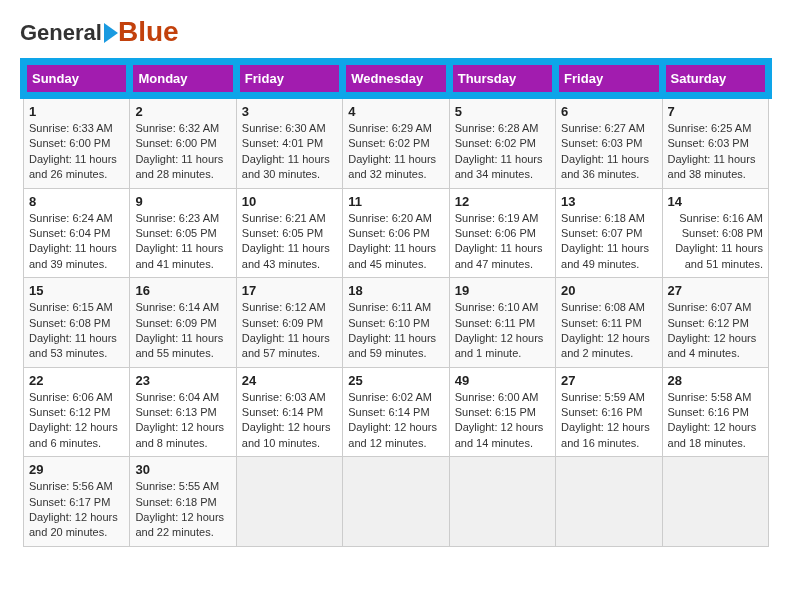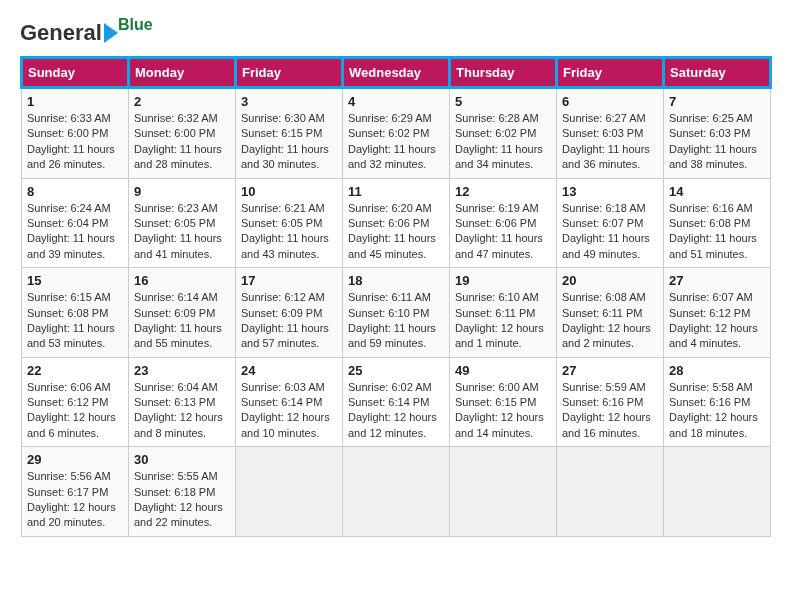--- a/index.html
+++ b/index.html
@@ -45,27 +45,27 @@
       font-size: 16px;
       font-weight: bold;
       color: #333;
     }
     table {
       width: 100%;
       border-collapse: collapse;
       font-size: 11px;
     }
     thead tr th {
-      background-color: #be185d;
+      background-color: #a21caf;
       color: #fff;
       text-align: left;
       padding: 6px 5px;
       font-size: 13px;
       font-weight: bold;
-      border: 3px solid #0ea5e9;
+      border: 7px solid #0ea5e9;
     }
     tbody tr td {
       border: 1px solid #ccc;
       vertical-align: top;
       padding: 5px;
       height: 80px;
       background: #fff;
     }
     tbody tr:nth-child(odd) td {
       background: #f9f9f9;
@@ -88,21 +88,21 @@
   </style>
 </head>
 <body>
 
 <div class="header-area">
   <div class="logo">
     <div class="logo-line">
       <span style="font-size:22px;font-weight:bold;color:#333;">General</span>
       <span class="logo-arrow"></span>
     </div>
-    <span style="font-size:16px;font-weight:bold;color:#15803d;margin-top:-4px;">Blue</span>
+    <span style="font-size:28px;font-weight:bold;color:#c2410c;margin-top:-4px;">Blue</span>
   </div>
   <div class="title-area">
     <h1></h1>
     <h2></h2>
   </div>
 </div>
 
 <table>
   <thead>
     <tr>
@@ -127,21 +127,21 @@
         <td>
           <span class="day-number">2</span>
           <div class="day-info" style="white-space: pre-line;">Sunrise: 6:32 AM
 Sunset: 6:00 PM
 Daylight: 11 hours
 and 28 minutes.</div>
         </td>
         <td>
           <span class="day-number">3</span>
           <div class="day-info" style="white-space: pre-line;">Sunrise: 6:30 AM
-Sunset: 6:15 PM
+Sunset: 4:01 PM
 Daylight: 11 hours
 and 30 minutes.</div>
         </td>
         <td>
           <span class="day-number">4</span>
           <div class="day-info" style="white-space: pre-line;">Sunrise: 6:29 AM
 Sunset: 6:02 PM
 Daylight: 11 hours
 and 32 minutes.</div>
         </td>
@@ -205,21 +205,21 @@
         </td>
         <td>
           <span class="day-number">13</span>
           <div class="day-info" style="white-space: pre-line;">Sunrise: 6:18 AM
 Sunset: 6:07 PM
 Daylight: 11 hours
 and 49 minutes.</div>
         </td>
         <td>
           <span class="day-number">14</span>
-          <div class="day-info" style="white-space: pre-line;">Sunrise: 6:16 AM
+          <div class="day-info" style="white-space: pre-line; text-align: right;">Sunrise: 6:16 AM
 Sunset: 6:08 PM
 Daylight: 11 hours
 and 51 minutes.</div>
         </td>
       </tr>
       <tr>
         <td>
           <span class="day-number">15</span>
           <div class="day-info" style="white-space: pre-line;">Sunrise: 6:15 AM
 Sunset: 6:08 PM

